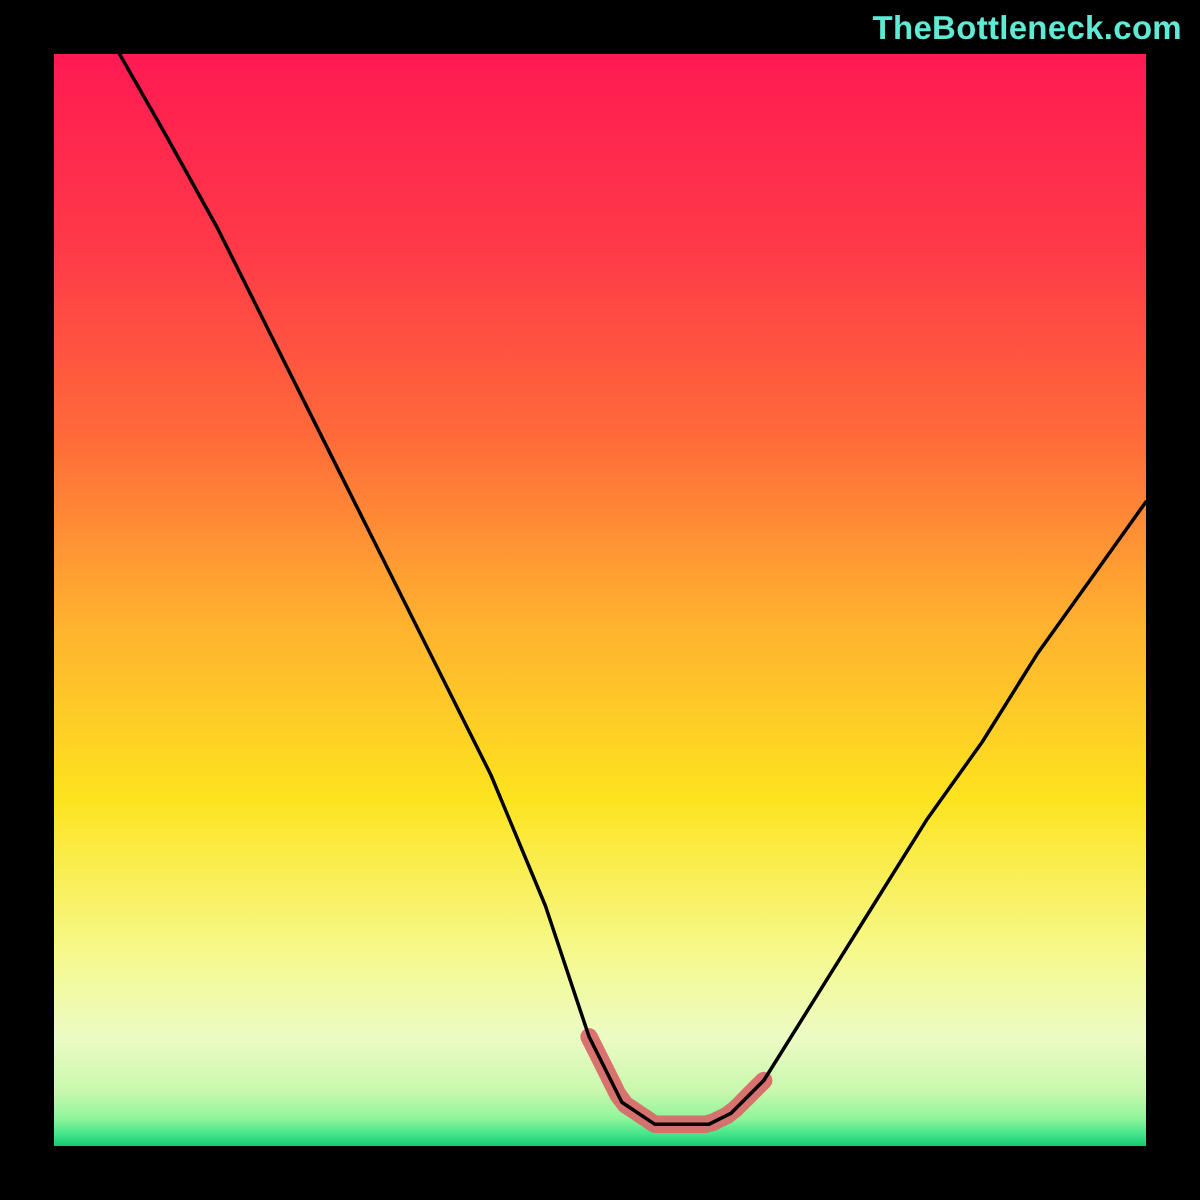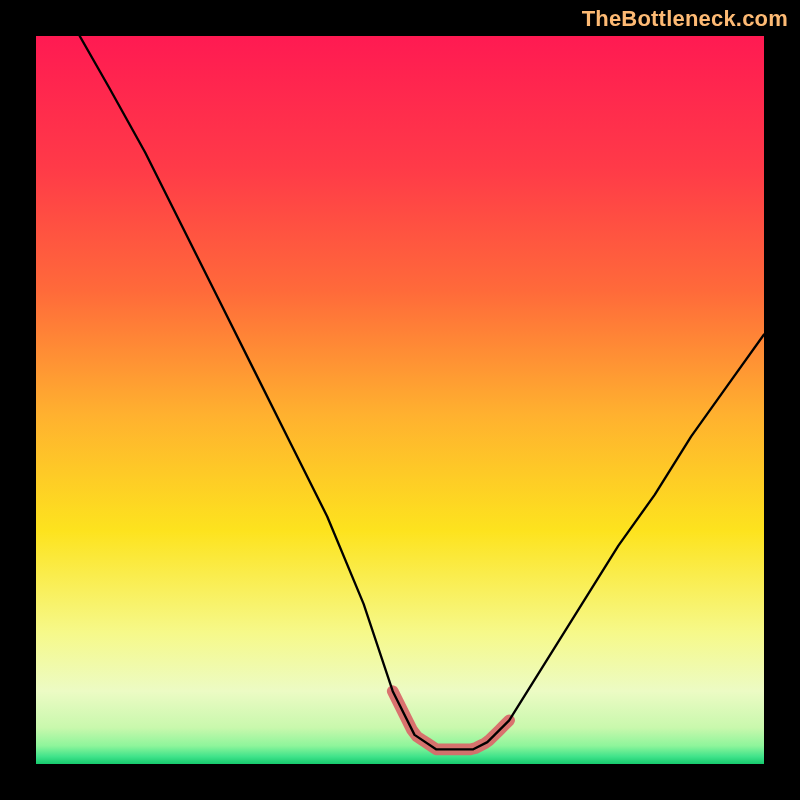--- a/index.html
+++ b/index.html
@@ -14,21 +14,21 @@
   .page {
     position: relative;
     width: 800px;
     height: 800px;
     background: #000;
   }
   .watermark {
     position: absolute;
     top: 6px;
     right: 12px;
-    color: #fdba74;
+    color: #5eead4;
     font-size: 22px;
     font-weight: 600;
     letter-spacing: 0.2px;
     z-index: 30;
   }
   .plot-area {
     position: absolute;
     left: 36px;
     top: 36px;
     width: 728px;

